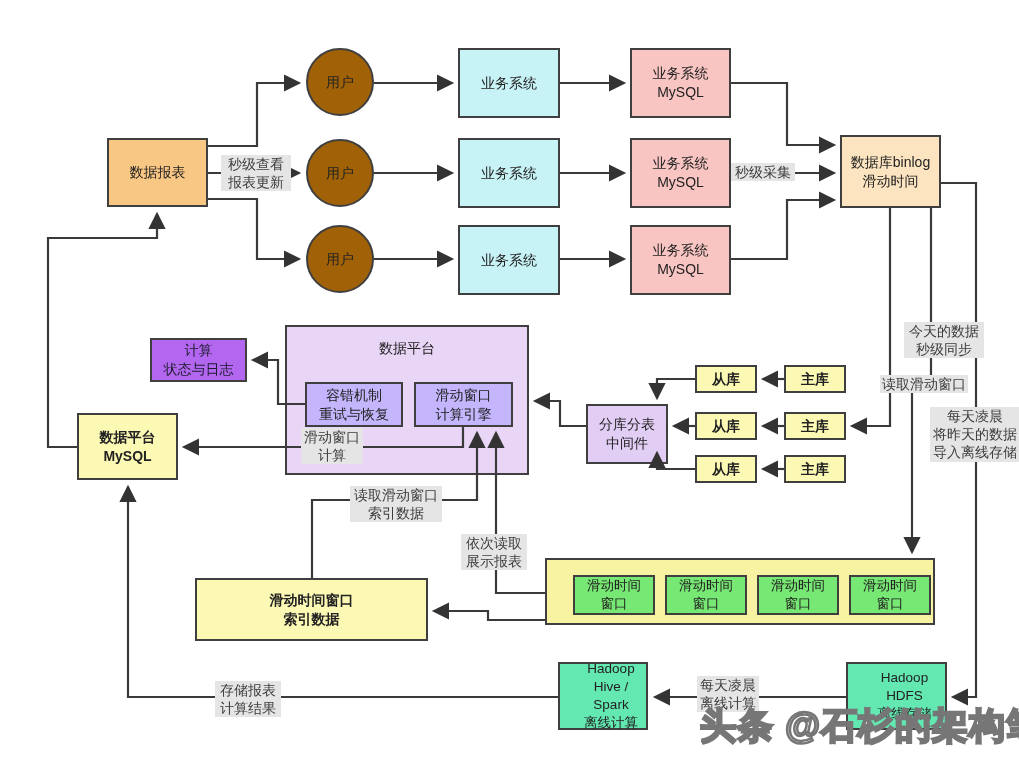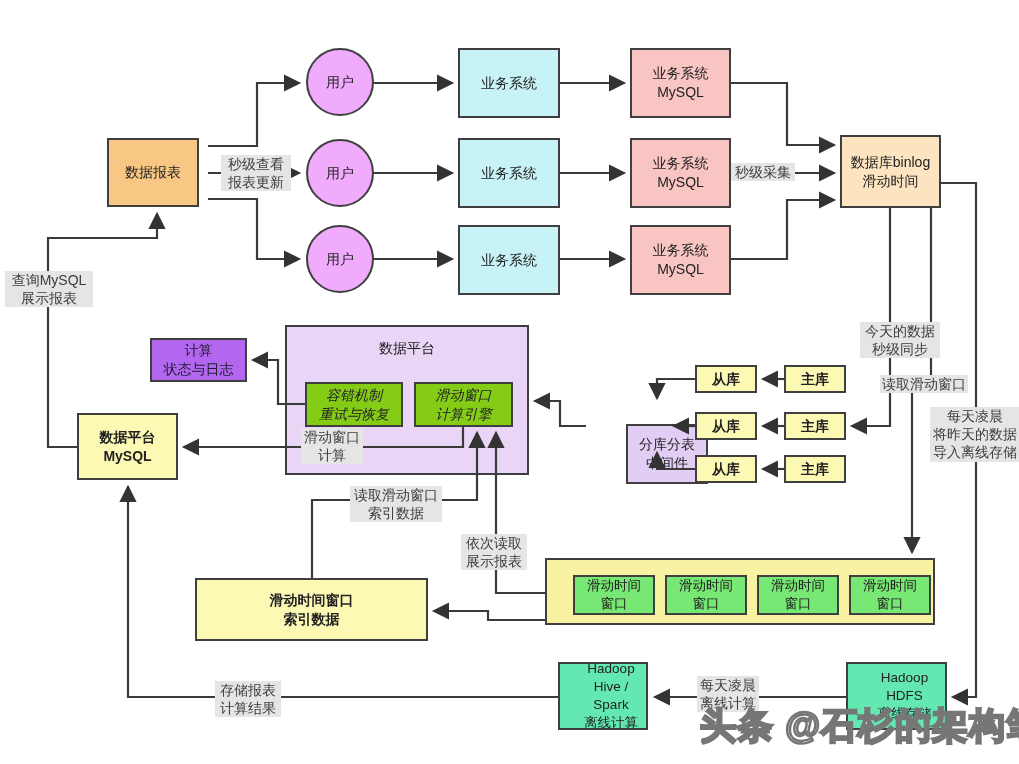--- a/index.html
+++ b/index.html
@@ -7,27 +7,27 @@
     position:relative;width:1019px;height:764px;background:#ffffff;overflow:hidden;
     font-family:"Liberation Sans","DejaVu Sans",sans-serif;color:#222;
   }
   .node{
     position:absolute;box-sizing:border-box;border:2px solid #3f3f3f;
     display:flex;align-items:center;justify-content:center;text-align:center;
     white-space:pre-line;font-size:14px;line-height:1.35;color:#222;z-index:10;
   }
   .circle{border-radius:50%;}
   .report{background:#f9c784;}
-  .user{background:#f0abfc;}
+  .user{background:#a16207;}
   .biz{background:#c8f3f6;}
   .bizmysql{background:#f9c5c3;}
   .binlog{background:#fce4c0;}
   .status{background:#b366ef;color:#1c1c2e;}
   .platform{background:#e9d6f7;}
-  .module{background:#84cc16;font-style:italic;}
+  .module{background:#c4b5fd;}
   .yellow{background:#fcf9b5;font-weight:bold;}
   .sharding{background:#e2cdf5;}
   .container-box{background:#f8f3a3;}
   .window{background:#77e873;z-index:11;font-size:13.5px;}
   .hadoop{background:#63e8b2;font-size:13.5px;padding-left:16px;}
   .platform-title{position:absolute;top:12px;left:0;width:100%;text-align:center;font-size:14px;}
   #edges{position:absolute;left:0;top:0;z-index:20;pointer-events:none;}
   .elabel{
     position:absolute;background:#e5e5e5;white-space:pre-line;text-align:center;
     font-size:14px;line-height:1.3;color:#3c3c3c;z-index:30;padding:0 1px;
@@ -36,21 +36,21 @@
     position:absolute;left:700px;top:702px;z-index:40;font-size:36px;font-weight:bold;
     letter-spacing:1px;color:#ffffff;-webkit-text-stroke:2.5px #767676;
     text-shadow:0 0 1px #888;white-space:nowrap;
   }
 </style>
 </head>
 <body>
 
 <div id="canvas">
 
-  <div class="node report" style="left:107px;top:138px;width:92px;height:69px;">数据报表</div>
+  <div class="node report" style="left:107px;top:138px;width:101px;height:69px;">数据报表</div>
 
   <div class="node user circle" style="left:306px;top:48px;width:68px;height:68px;">用户</div>
   <div class="node user circle" style="left:306px;top:139px;width:68px;height:68px;">用户</div>
   <div class="node user circle" style="left:306px;top:225px;width:68px;height:68px;">用户</div>
 
   <div class="node biz" style="left:458px;top:48px;width:102px;height:70px;">业务系统</div>
   <div class="node biz" style="left:458px;top:138px;width:102px;height:70px;">业务系统</div>
   <div class="node biz" style="left:458px;top:225px;width:102px;height:70px;">业务系统</div>
 
   <div class="node bizmysql" style="left:630px;top:48px;width:101px;height:70px;">业务系统
@@ -70,21 +70,21 @@
     <span class="platform-title">数据平台</span>
   </div>
   <div class="node module" style="left:305px;top:382px;width:98px;height:45px;">容错机制
 重试与恢复</div>
   <div class="node module" style="left:414px;top:382px;width:99px;height:45px;">滑动窗口
 计算引擎</div>
 
   <div class="node yellow" style="left:77px;top:413px;width:101px;height:67px;">数据平台
 MySQL</div>
 
-  <div class="node sharding" style="left:586px;top:424px;width:82px;height:60px;margin-left:40px;">分库分表
+  <div class="node sharding" style="left:586px;top:404px;width:82px;height:60px;">分库分表
 中间件</div>
 
   <div class="node yellow" style="left:695px;top:365px;width:62px;height:28px;">从库</div>
   <div class="node yellow" style="left:695px;top:412px;width:62px;height:28px;">从库</div>
   <div class="node yellow" style="left:695px;top:455px;width:62px;height:28px;">从库</div>
 
   <div class="node yellow" style="left:784px;top:365px;width:62px;height:28px;">主库</div>
   <div class="node yellow" style="left:784px;top:412px;width:62px;height:28px;">主库</div>
   <div class="node yellow" style="left:784px;top:455px;width:62px;height:28px;">主库</div>
 
@@ -150,26 +150,24 @@
 
       <path d="M312,578 L312,500 L477,500 L477,433" marker-end="url(#arr)"></path>
       <path d="M545,593 L496,593 L496,433" marker-end="url(#arr)"></path>
       <path d="M545,620 L488,620 L488,611 L434,611" marker-end="url(#arr)"></path>
 
       <path d="M846,697 L655,697" marker-end="url(#arr)"></path>
       <path d="M558,697 L128,697 L128,487" marker-end="url(#arr)"></path>
     </g>
   </svg>
 
-  <div class="elabel" style="left:5px;top:271px;width:86px;">查询MySQL
-展示报表</div>
   <div class="elabel" style="left:221px;top:155px;width:68px;">秒级查看
 报表更新</div>
   <div class="elabel" style="left:731px;top:163px;width:62px;">秒级采集</div>
-  <div class="elabel" style="left:860px;top:322px;width:78px;">今天的数据
+  <div class="elabel" style="left:904px;top:322px;width:78px;">今天的数据
 秒级同步</div>
   <div class="elabel" style="left:880px;top:375px;width:86px;">读取滑动窗口</div>
   <div class="elabel" style="left:930px;top:407px;width:88px;">每天凌晨
 将昨天的数据
 导入离线存储</div>
   <div class="elabel" style="left:301px;top:428px;width:60px;">滑动窗口
 计算</div>
   <div class="elabel" style="left:350px;top:486px;width:90px;">读取滑动窗口
 索引数据</div>
   <div class="elabel" style="left:461px;top:534px;width:64px;">依次读取

